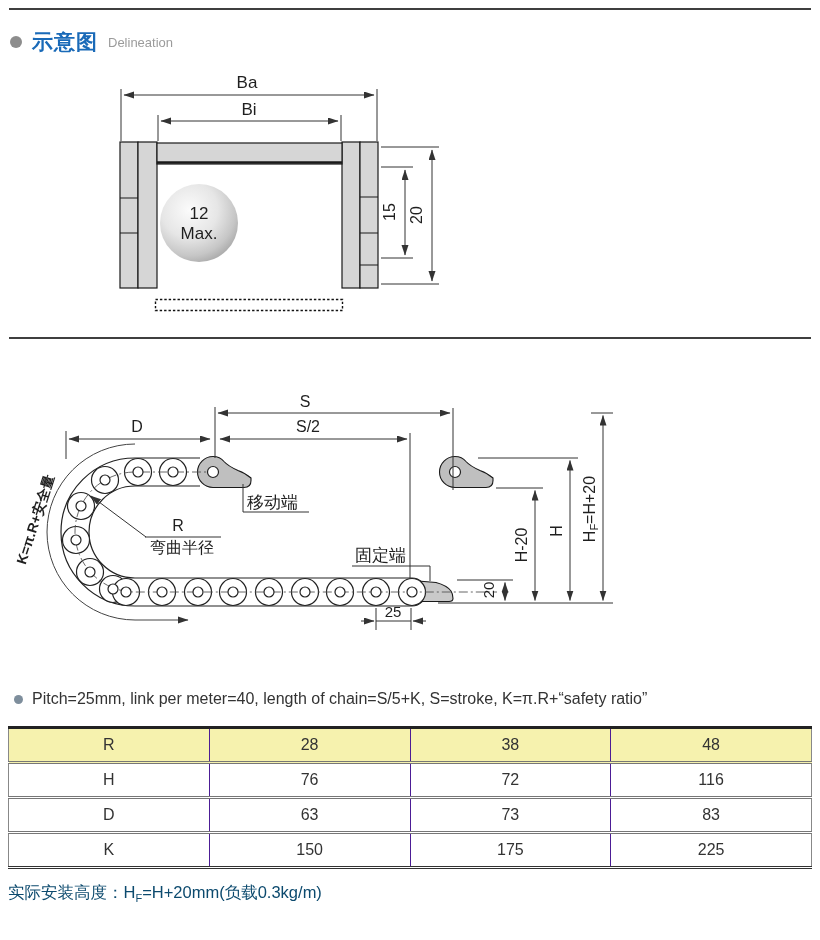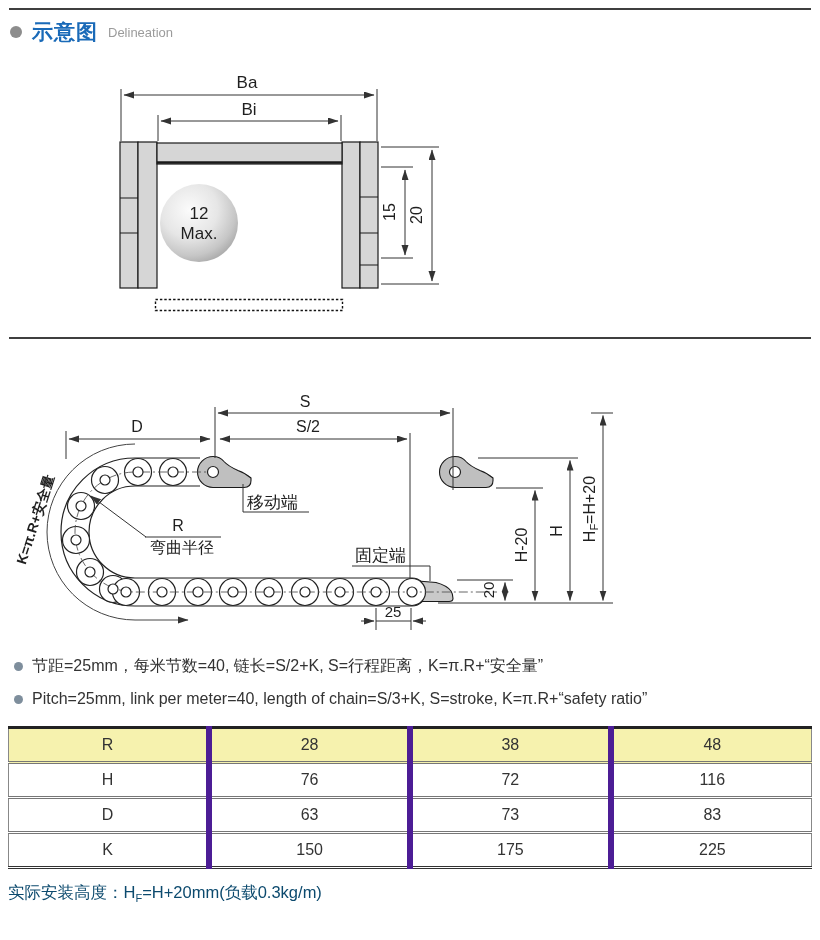--- a/index.html
+++ b/index.html
@@ -14,38 +14,38 @@
   .sec-en{font-size:13px;color:#9b9b9b;}
 
   .note-line{position:absolute;left:14px;display:flex;align-items:center;gap:9px;}
   .note-bullet{width:9px;height:9px;border-radius:50%;background:#7e8e9c;flex:0 0 auto;}
   .note-text{font-size:16px;color:#333;}
 
   table.spec{position:absolute;left:8px;top:726px;width:804px;border-collapse:collapse;
              border-top:3px solid #222;border-bottom:3px double #333;
              border-left:1px solid #888;border-right:1px solid #888;}
   table.spec td{width:25%;text-align:center;font-size:16px;color:#333;height:30px;
-                border-left:6px solid #4c1d95;}
+                border-left:1px solid #4c1d95;}
   table.spec td:first-child{border-left:none;}
   table.spec tr{border-bottom:3px double #777;}
   table.spec tr.hdr{background:#f6f2ae;}
   table.spec tr:last-child{border-bottom:none;}
 
   .foot-note{position:absolute;left:8px;font-size:16.5px;color:#0c4a6e;}
   .foot-note sub{font-size:11px;}
 
   svg text{fill:#1f1f1f;}
 </style>
 </head>
 <body>
 
 <div id="stage">
 
   <div class="rule" style="top:8px"></div>
-  <div class="sec-head" style="top:18px">
+  <div class="sec-head" style="top:28px">
     <div class="sec-bullet"></div>
     <span class="sec-zh">示意图</span>
     <span class="sec-en">Delineation</span>
   </div>
 
   <svg class="abs" style="left:0;top:60px" width="460" height="262" viewBox="0 60 460 262">
     <defs>
       <marker id="arr1" markerWidth="11" markerHeight="8" refX="10" refY="3.5" orient="auto-start-reverse">
         <path d="M0,0 L10.5,3.5 L0,7 Z" fill="#333"></path>
       </marker>
@@ -248,27 +248,23 @@
     </g>
     <text transform="rotate(-90 562 531)" x="562" y="531" font-size="16" text-anchor="middle">H</text>
 
     <g stroke="#333" stroke-width="1">
       <line x1="591" y1="413" x2="613" y2="413"></line>
       <line x1="603" y1="415.5" x2="603" y2="600.5" marker-start="url(#arr2)" marker-end="url(#arr2)"></line>
     </g>
     <text transform="rotate(-90 595 509)" x="595" y="509" font-size="16" text-anchor="middle"><tspan>H</tspan><tspan font-size="11" dy="3">F</tspan><tspan dy="-3">=H+20</tspan></text>
   </svg>
 
-  <div class="note-line" style="top:656px">
-    <div class="note-bullet"></div>
-    <span class="note-text">节距=25mm，每米节数=40, 链长=S/2+K, S=行程距离，K=π.R+“安全量”</span>
-  </div>
   <div class="note-line" style="top:690px">
     <div class="note-bullet"></div>
-    <span class="note-text">Pitch=25mm, link per meter=40, length of chain=S/3+K, S=stroke, K=π.R+“safety ratio”</span>
+    <span class="note-text">Pitch=25mm, link per meter=40, length of chain=S/5+K, S=stroke, K=π.R+“safety ratio”</span>
   </div>
 
   <table class="spec">
     <tbody>
       <tr class="hdr">
         <td>R</td>
         <td>28</td>
         <td>38</td>
         <td>48</td>
       </tr>

